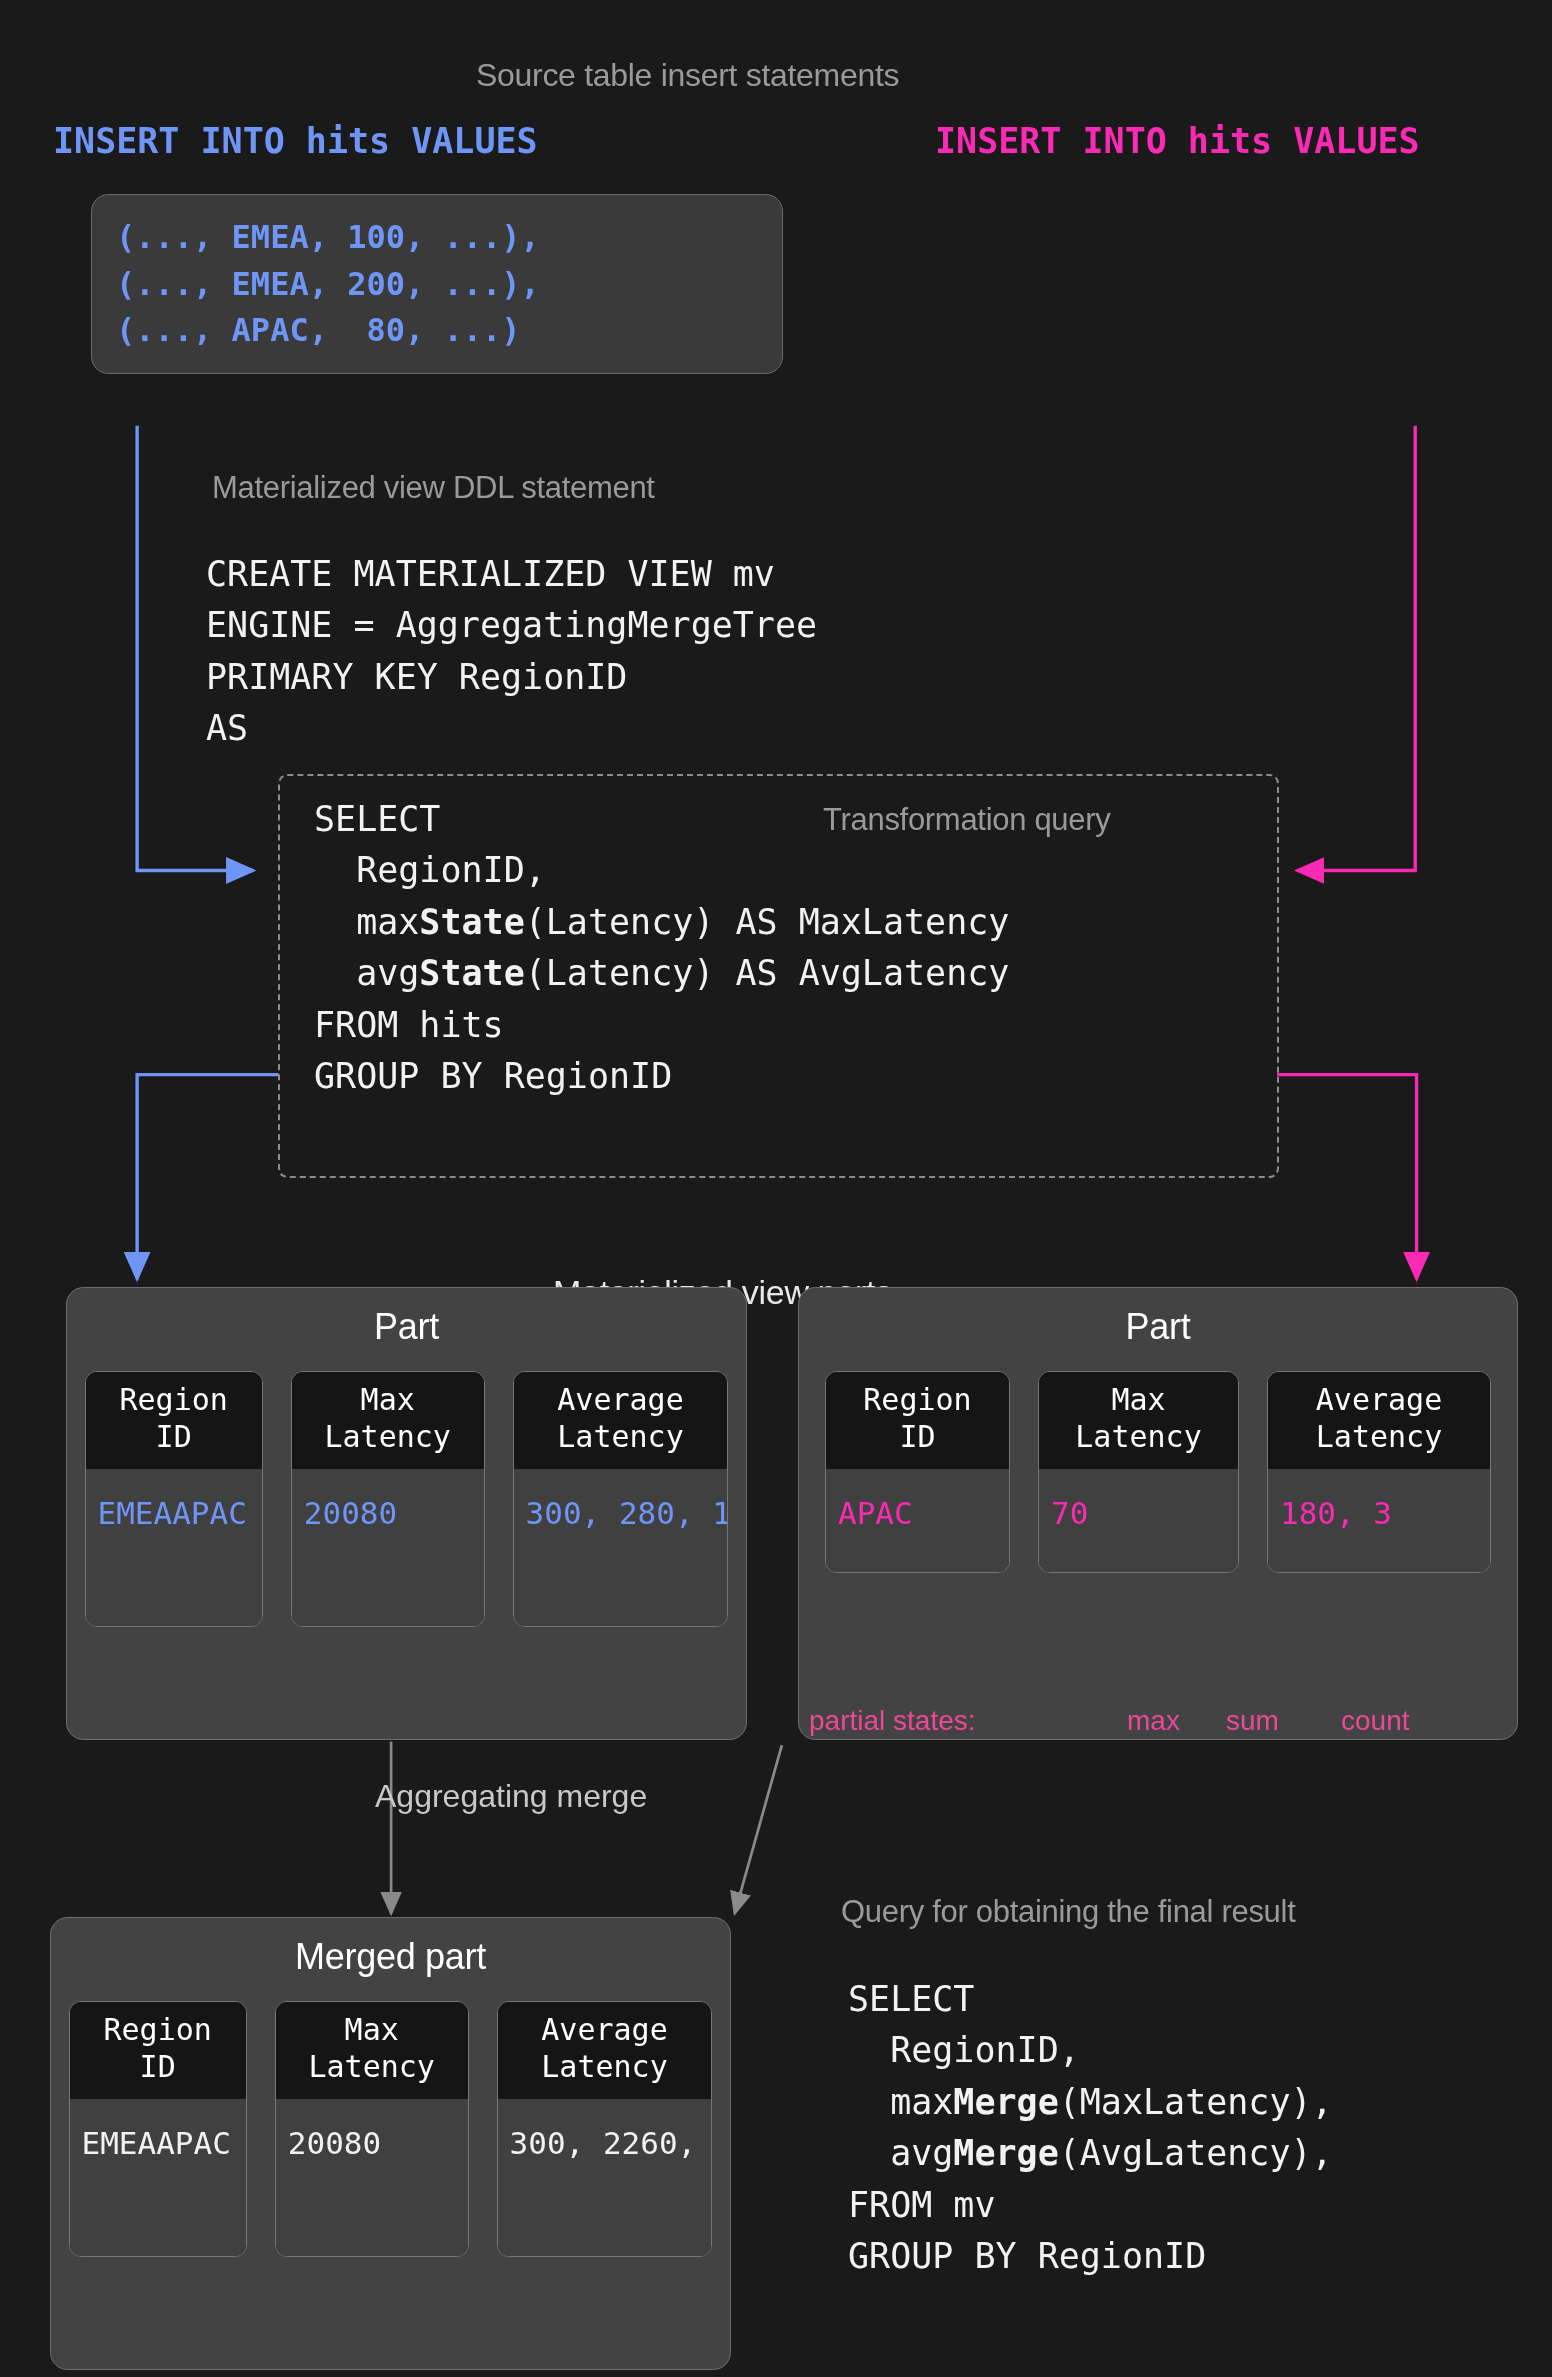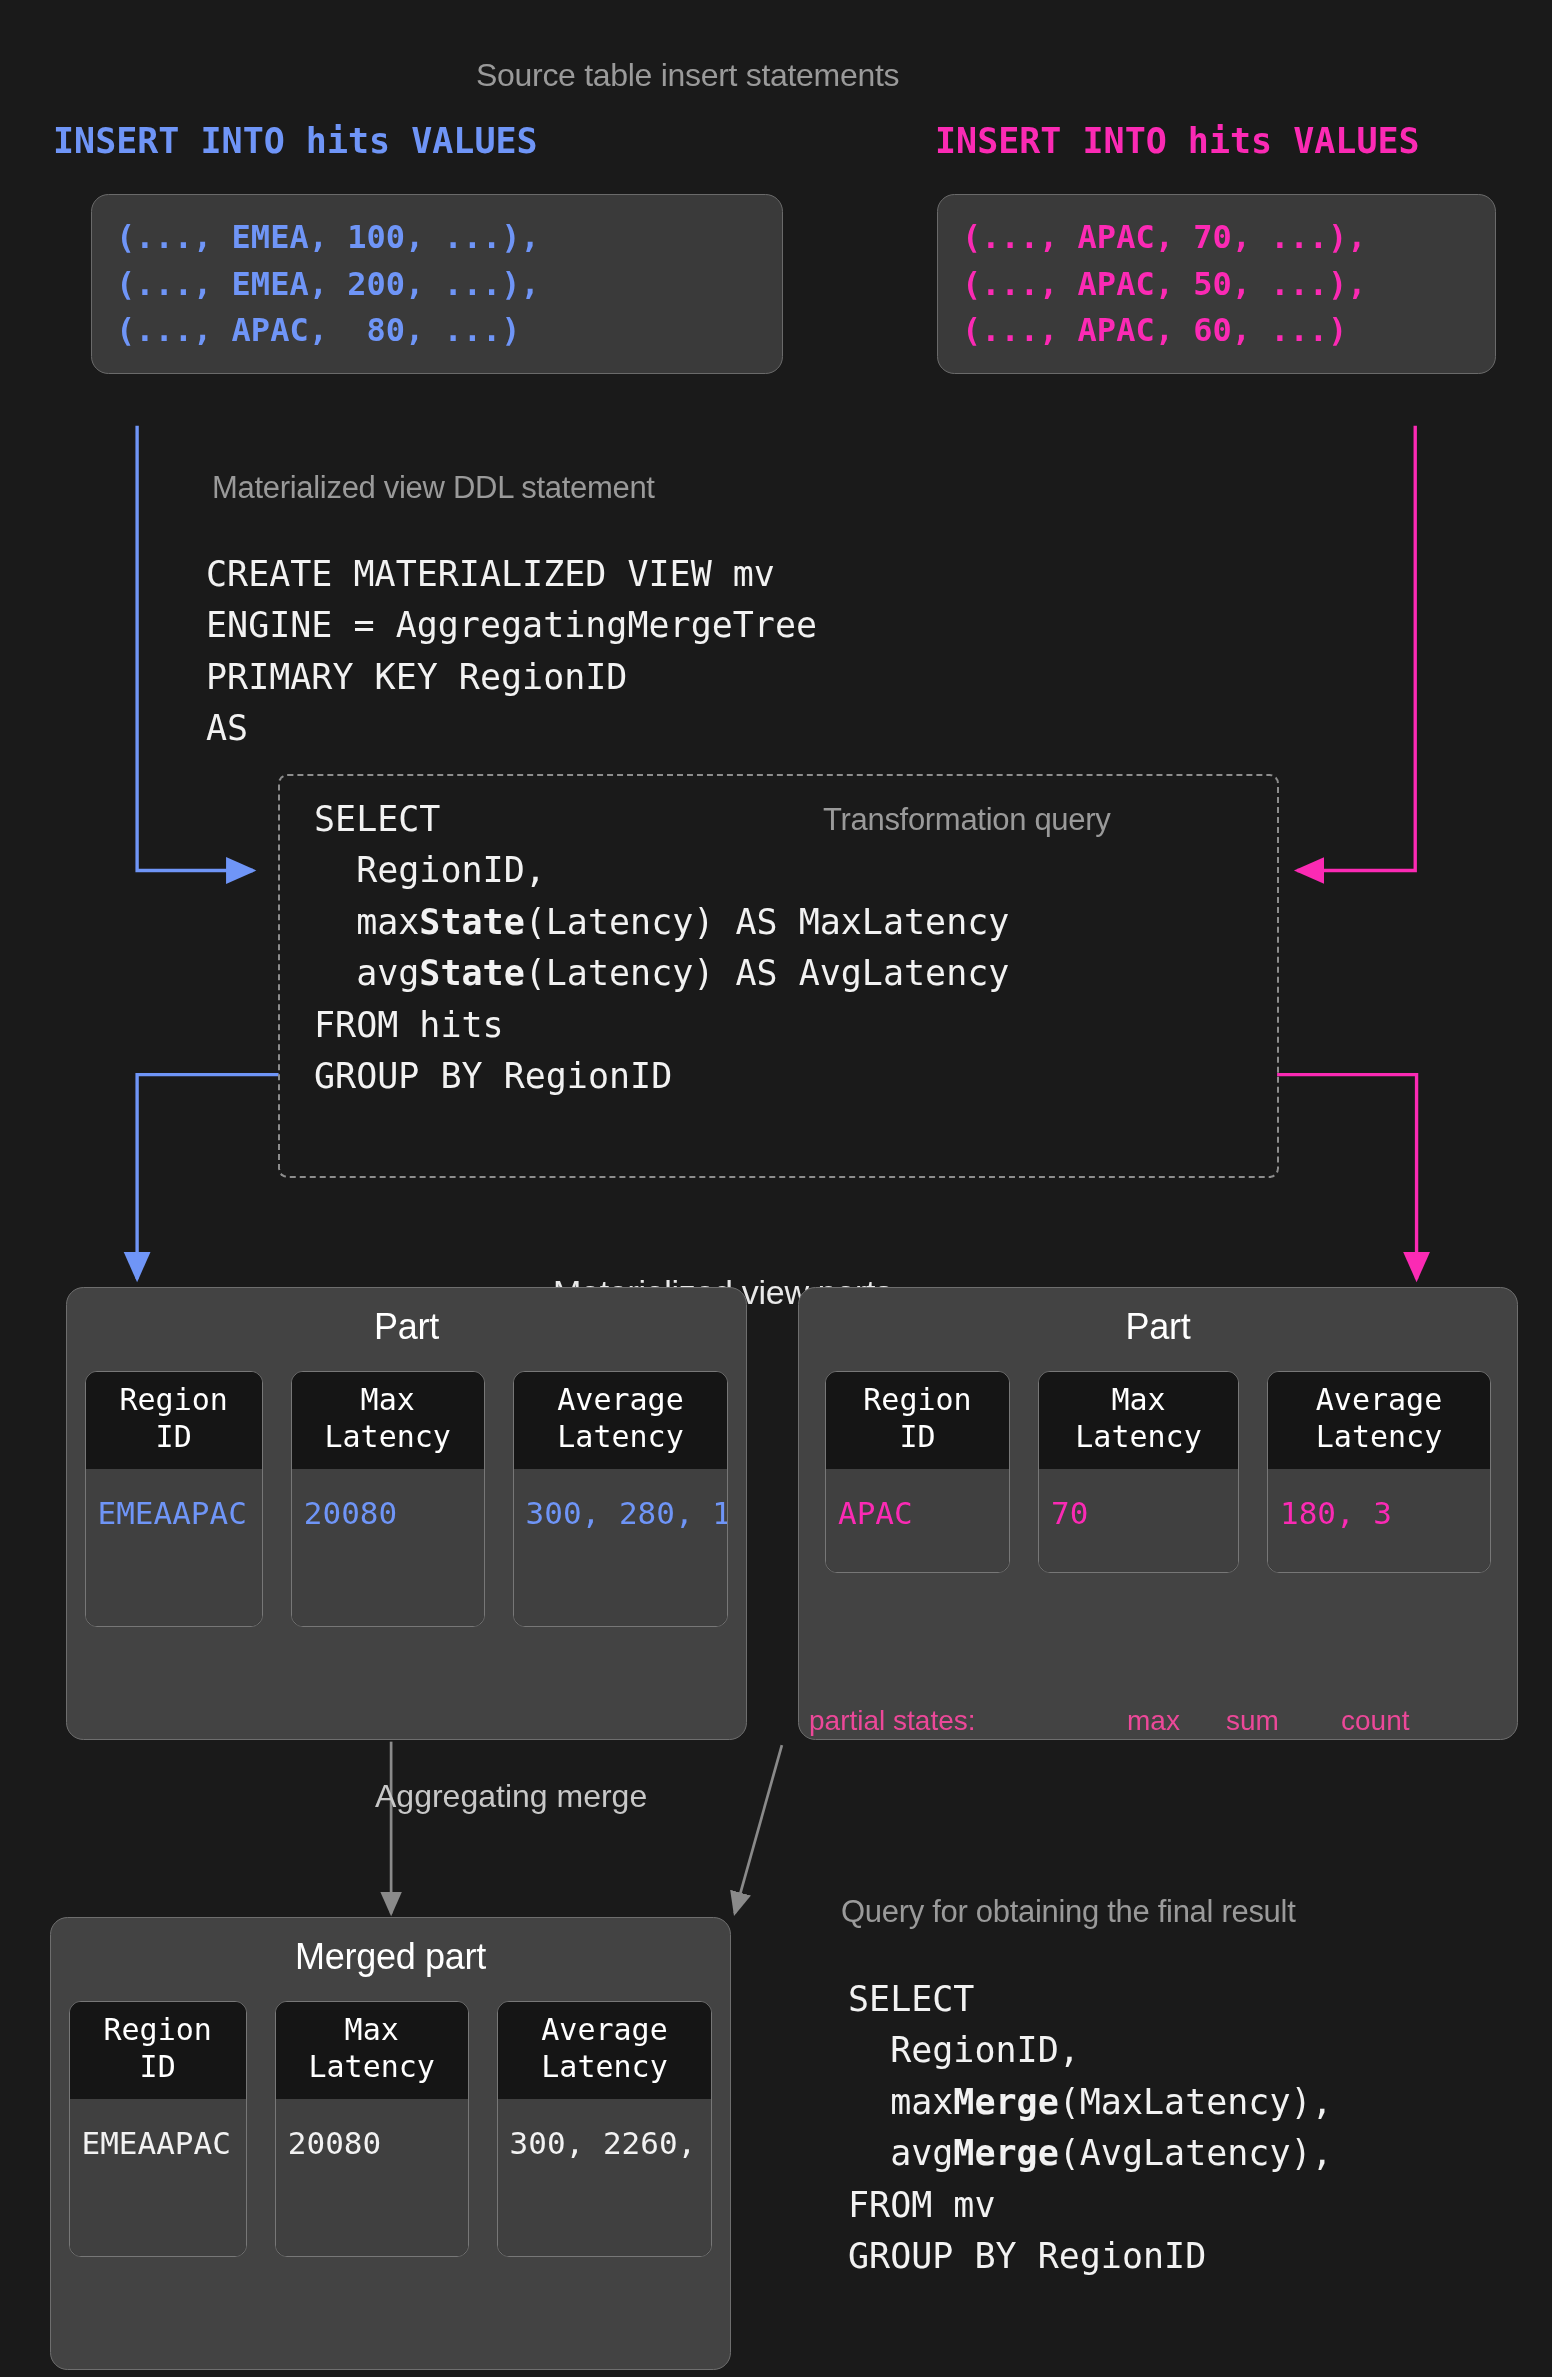--- a/index.html
+++ b/index.html
@@ -199,25 +199,20 @@
   <div class="abs ins-head c-blue" style="left:53px; top:121px;">INSERT INTO hits VALUES</div>
 
   <div class="abs ins-box" style="left:51px; top:194px; width:692px;margin-left:40px;">
     <div class="ins-line c-blue">(..., EMEA, 100, ...),</div>
     <div class="ins-line c-blue">(..., EMEA, 200, ...),</div>
     <div class="ins-line c-blue">(..., APAC,  80, ...)</div>
   </div>
 
   <div class="abs ins-head c-pink" style="left:935px; top:121px;">INSERT INTO hits VALUES</div>
 
-  <div class="abs ins-box" style="left:937px; top:194px; width:559px;">
-    <div class="ins-line c-pink">(..., APAC, 70, ...),</div>
-    <div class="ins-line c-pink">(..., APAC, 50, ...),</div>
-    <div class="ins-line c-pink">(..., APAC, 60, ...)</div>
-  </div>
 
   <div class="abs caption" style="left:212px; top:470px;text-align:right;">Materialized view DDL statement</div>
 
   <div class="abs" style="left:206px; top:549px;">
     <div class="code">CREATE MATERIALIZED VIEW mv</div>
     <div class="code">ENGINE = AggregatingMergeTree</div>
     <div class="code">PRIMARY KEY RegionID</div>
     <div class="code">AS</div>
   </div>
 

